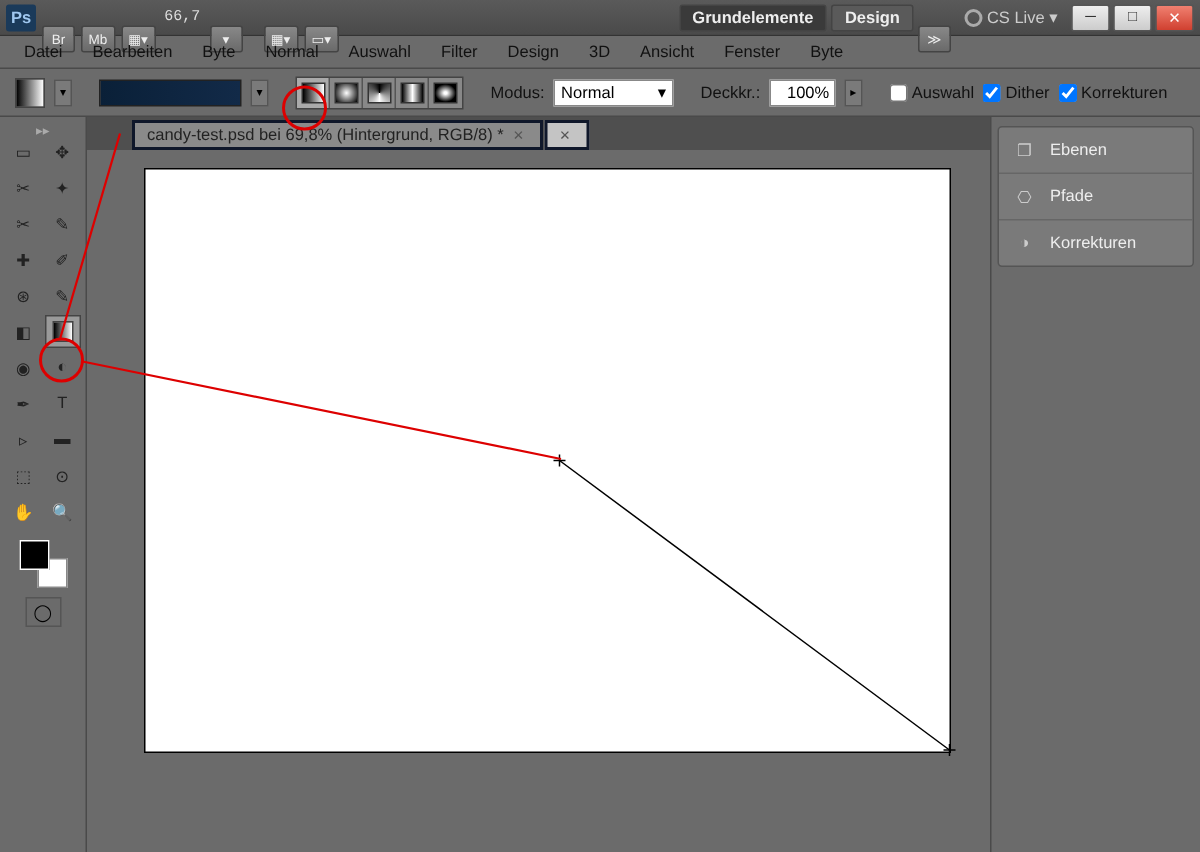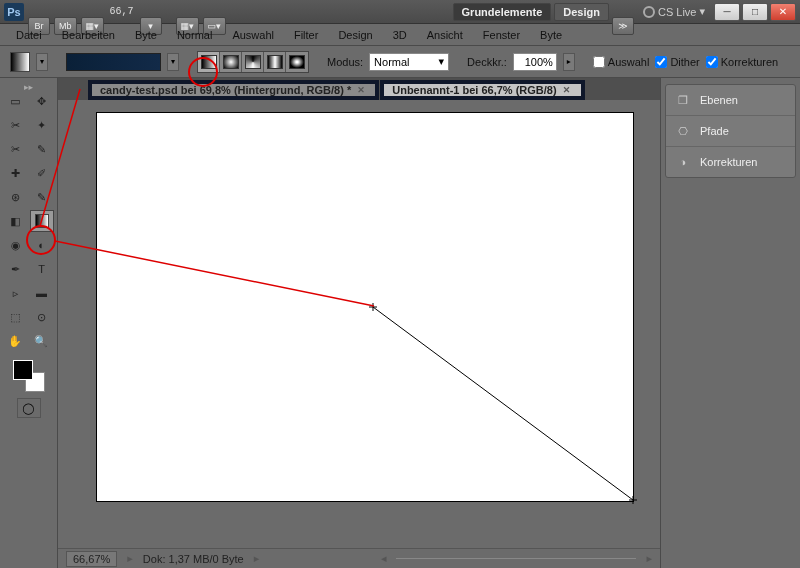--- a/index.html
+++ b/index.html
@@ -48,21 +48,21 @@
 .tool { width: 24px; height: 22px; background: #6b6b6b; border: 1px solid transparent; display: flex; align-items: center; justify-content: center; cursor: pointer; position: relative; color: #222;}
 .tool.selected { background: #9a9a9a; border: 1px solid #444;}
 .color-swatches { position: relative; width: 32px; height: 32px; margin-top: 6px;}
 .fg-color { position: absolute; top: 0; left: 0; width: 20px; height: 20px; background: #000; border: 1px solid #fff; z-index: 2;}
 .bg-color { position: absolute; bottom: 0; right: 0; width: 20px; height: 20px; background: #fff; border: 1px solid #888;}
 .mask-mode { width: 24px; height: 20px; border: 1px solid #555; margin-top: 4px; display: flex;}
 .mask-mode div { flex: 1; display: flex; align-items: center; justify-content: center;}
 
 .workspace { flex: 1; display: flex; flex-direction: column; background: #6b6b6b;}
 .tabs { height: 22px; background: #4f4f4f; display: flex; align-items: flex-end; padding-left: 30px;}
-.tab { height: 20px; padding: 0 8px; background: #8a8a8a; border: 4px solid #0f172a; display: flex; align-items: center; gap: 6px; font-size: 10px; color: #222; cursor: pointer; margin-right: 1px; font-weight: bold;}
+.tab { height: 20px; padding: 0 8px; background: #8a8a8a; border: 2px solid #0f172a; display: flex; align-items: center; gap: 6px; font-size: 10px; color: #222; cursor: pointer; margin-right: 1px;}
 .tab.active { background: #c4c4c4;}
 .tab-close { width: 10px; height: 10px; font-size: 9px; color: #555; cursor: pointer;}
 .canvas-area { flex: 1; background: #6b6b6b; position: relative; overflow: hidden;}
 .canvas { position: absolute; left: 38px; top: 12px; width: 538px; height: 390px; background: #fff; border: 1px solid #000;}
 .statusbar { height: 20px; background: #6b6b6b; border-top: 1px solid #555; display: flex; align-items: center; padding: 0 8px; gap: 10px; font-size: 10px; color: #222;}
 .status-field { background: #787878; padding: 1px 6px; border: 1px solid #555;}
 
 .panels { width: 140px; background: #6b6b6b; padding: 6px 4px; border-left: 1px solid #4a4a4a;}
 .panel-group { background: #7a7a7a; border: 1px solid #555; border-radius: 3px; overflow: hidden;}
 .panel-row { display: flex; align-items: center; gap: 8px; padding: 6px 8px; border-bottom: 1px solid #666; cursor: pointer; color: #eee; font-size: 11px;}
@@ -229,44 +229,33 @@
       </div>
   </div>
 
   <div class="workspace">
     <div class="tabs">
       <div class="tab">
         <span>candy-test.psd bei 69,8% (Hintergrund, RGB/8) *</span>
         <span class="tab-close">✕</span>
       </div>
       <div class="tab active">
-        <span>Unbenannt-1 bei 66,7% (RGB/8)</span>
         <span class="tab-close">✕</span>
       </div>
     </div>
     <div class="canvas-area">
       <div class="canvas"></div>
       <svg class="overlay" width="660" height="450">
         <line x1="315" y1="207" x2="575" y2="400" stroke="#000" stroke-width="1"></line>
         <line x1="311" y1="207" x2="319" y2="207" stroke="#000" stroke-width="1"></line>
         <line x1="315" y1="203" x2="315" y2="211" stroke="#000" stroke-width="1"></line>
         <line x1="571" y1="400" x2="579" y2="400" stroke="#000" stroke-width="1"></line>
         <line x1="575" y1="396" x2="575" y2="404" stroke="#000" stroke-width="1"></line>
       </svg>
     </div>
-    <div class="statusbar">
-      <span class="status-field">66,67%</span>
-      <span style="color:#555;">▸</span>
-      <span>Dok: 1,37 MB/0 Byte</span>
-      <span style="color:#555;">▸</span>
-      <span style="flex:1"></span>
-      <span style="color:#555;">◂</span>
-      <span style="width:240px;border-top:1px solid #888;"></span>
-      <span style="color:#555;">▸</span>
-    </div>
   </div>
 
   <div class="panels">
     <div class="panel-group">
       <div class="panel-row">
         <span class="panel-icon">❐</span>
         <span>Ebenen</span>
       </div>
       <div class="panel-row">
         <span class="panel-icon">⎔</span>

